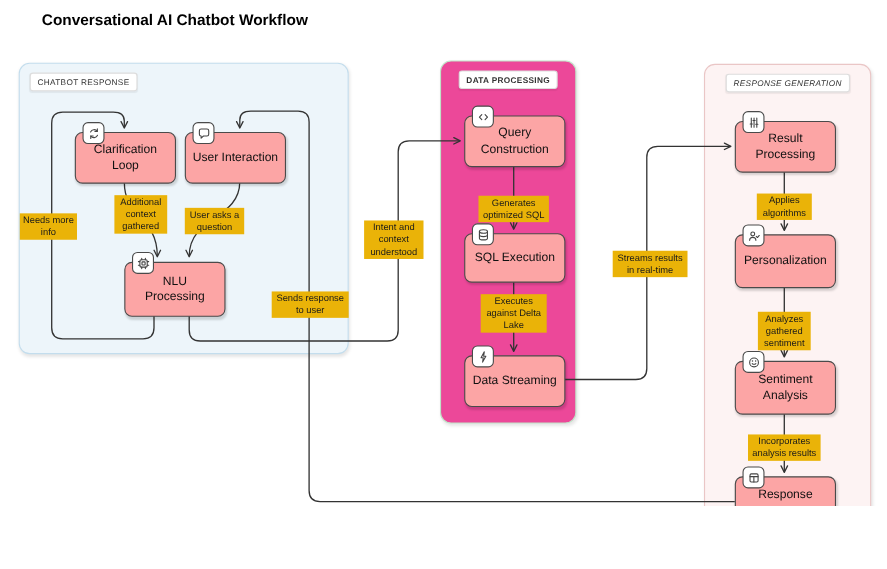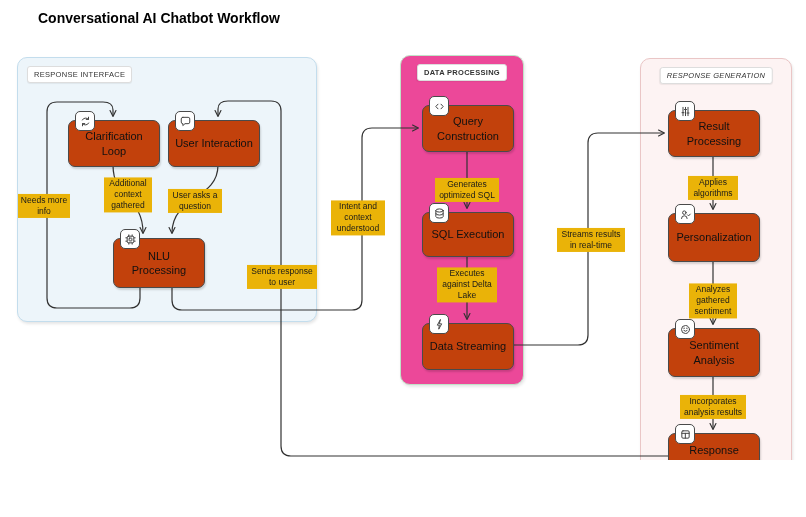--- a/index.html
+++ b/index.html
@@ -26,40 +26,40 @@
   svg.edges{position:absolute;left:0;top:0;z-index:2;}
   svg.edges path.edge{stroke:#333;stroke-width:1.2;fill:none;}
   
   .edge-label{
     position:absolute;z-index:3;transform:translate(-50%,-50%);
     background:#eab308;padding:1px 2px;font-size:8.5px;line-height:1.3;color:#1a1a1a;
     text-align:center;
   }
   
   .node{
-    position:absolute;z-index:4;background:#c2410c;border:1px solid #4a4a4a;border-radius:7px;
+    position:absolute;z-index:4;background:#fca5a5;border:1px solid #4a4a4a;border-radius:7px;
     display:flex;align-items:center;justify-content:center;text-align:center;
     box-shadow:1px 2px 2px rgba(0,0,0,0.15);
   }
   .node-label{font-size:11px;line-height:1.3;color:#111;padding:0 6px;}
   .badge{
     position:absolute;left:6px;top:-10px;width:18px;height:18px;background:#fff;
     border:1px solid #4a4a4a;border-radius:5px;display:flex;align-items:center;justify-content:center;
   }
   .badge svg{width:15px;height:15px;stroke:#444;fill:none;stroke-width:1.2;stroke-linecap:round;stroke-linejoin:round;}
 </style>
 </head>
 <body>
 
 <div class="canvas">
 
   <div class="diagram-title">Conversational AI Chatbot Workflow</div>
 
   <div class="group group-blue">
-    <div class="group-pill pill-left">RESPONSE INTERFACE</div>
+    <div class="group-pill pill-left">CHATBOT RESPONSE</div>
   </div>
   <div class="group group-green">
     <div class="group-pill pill-center">DATA PROCESSING</div>
   </div>
   <div class="group group-pink">
     <div class="group-pill pill-center">RESPONSE GENERATION</div>
   </div>
 
   <svg class="edges" width="806" height="517">
     <defs>

